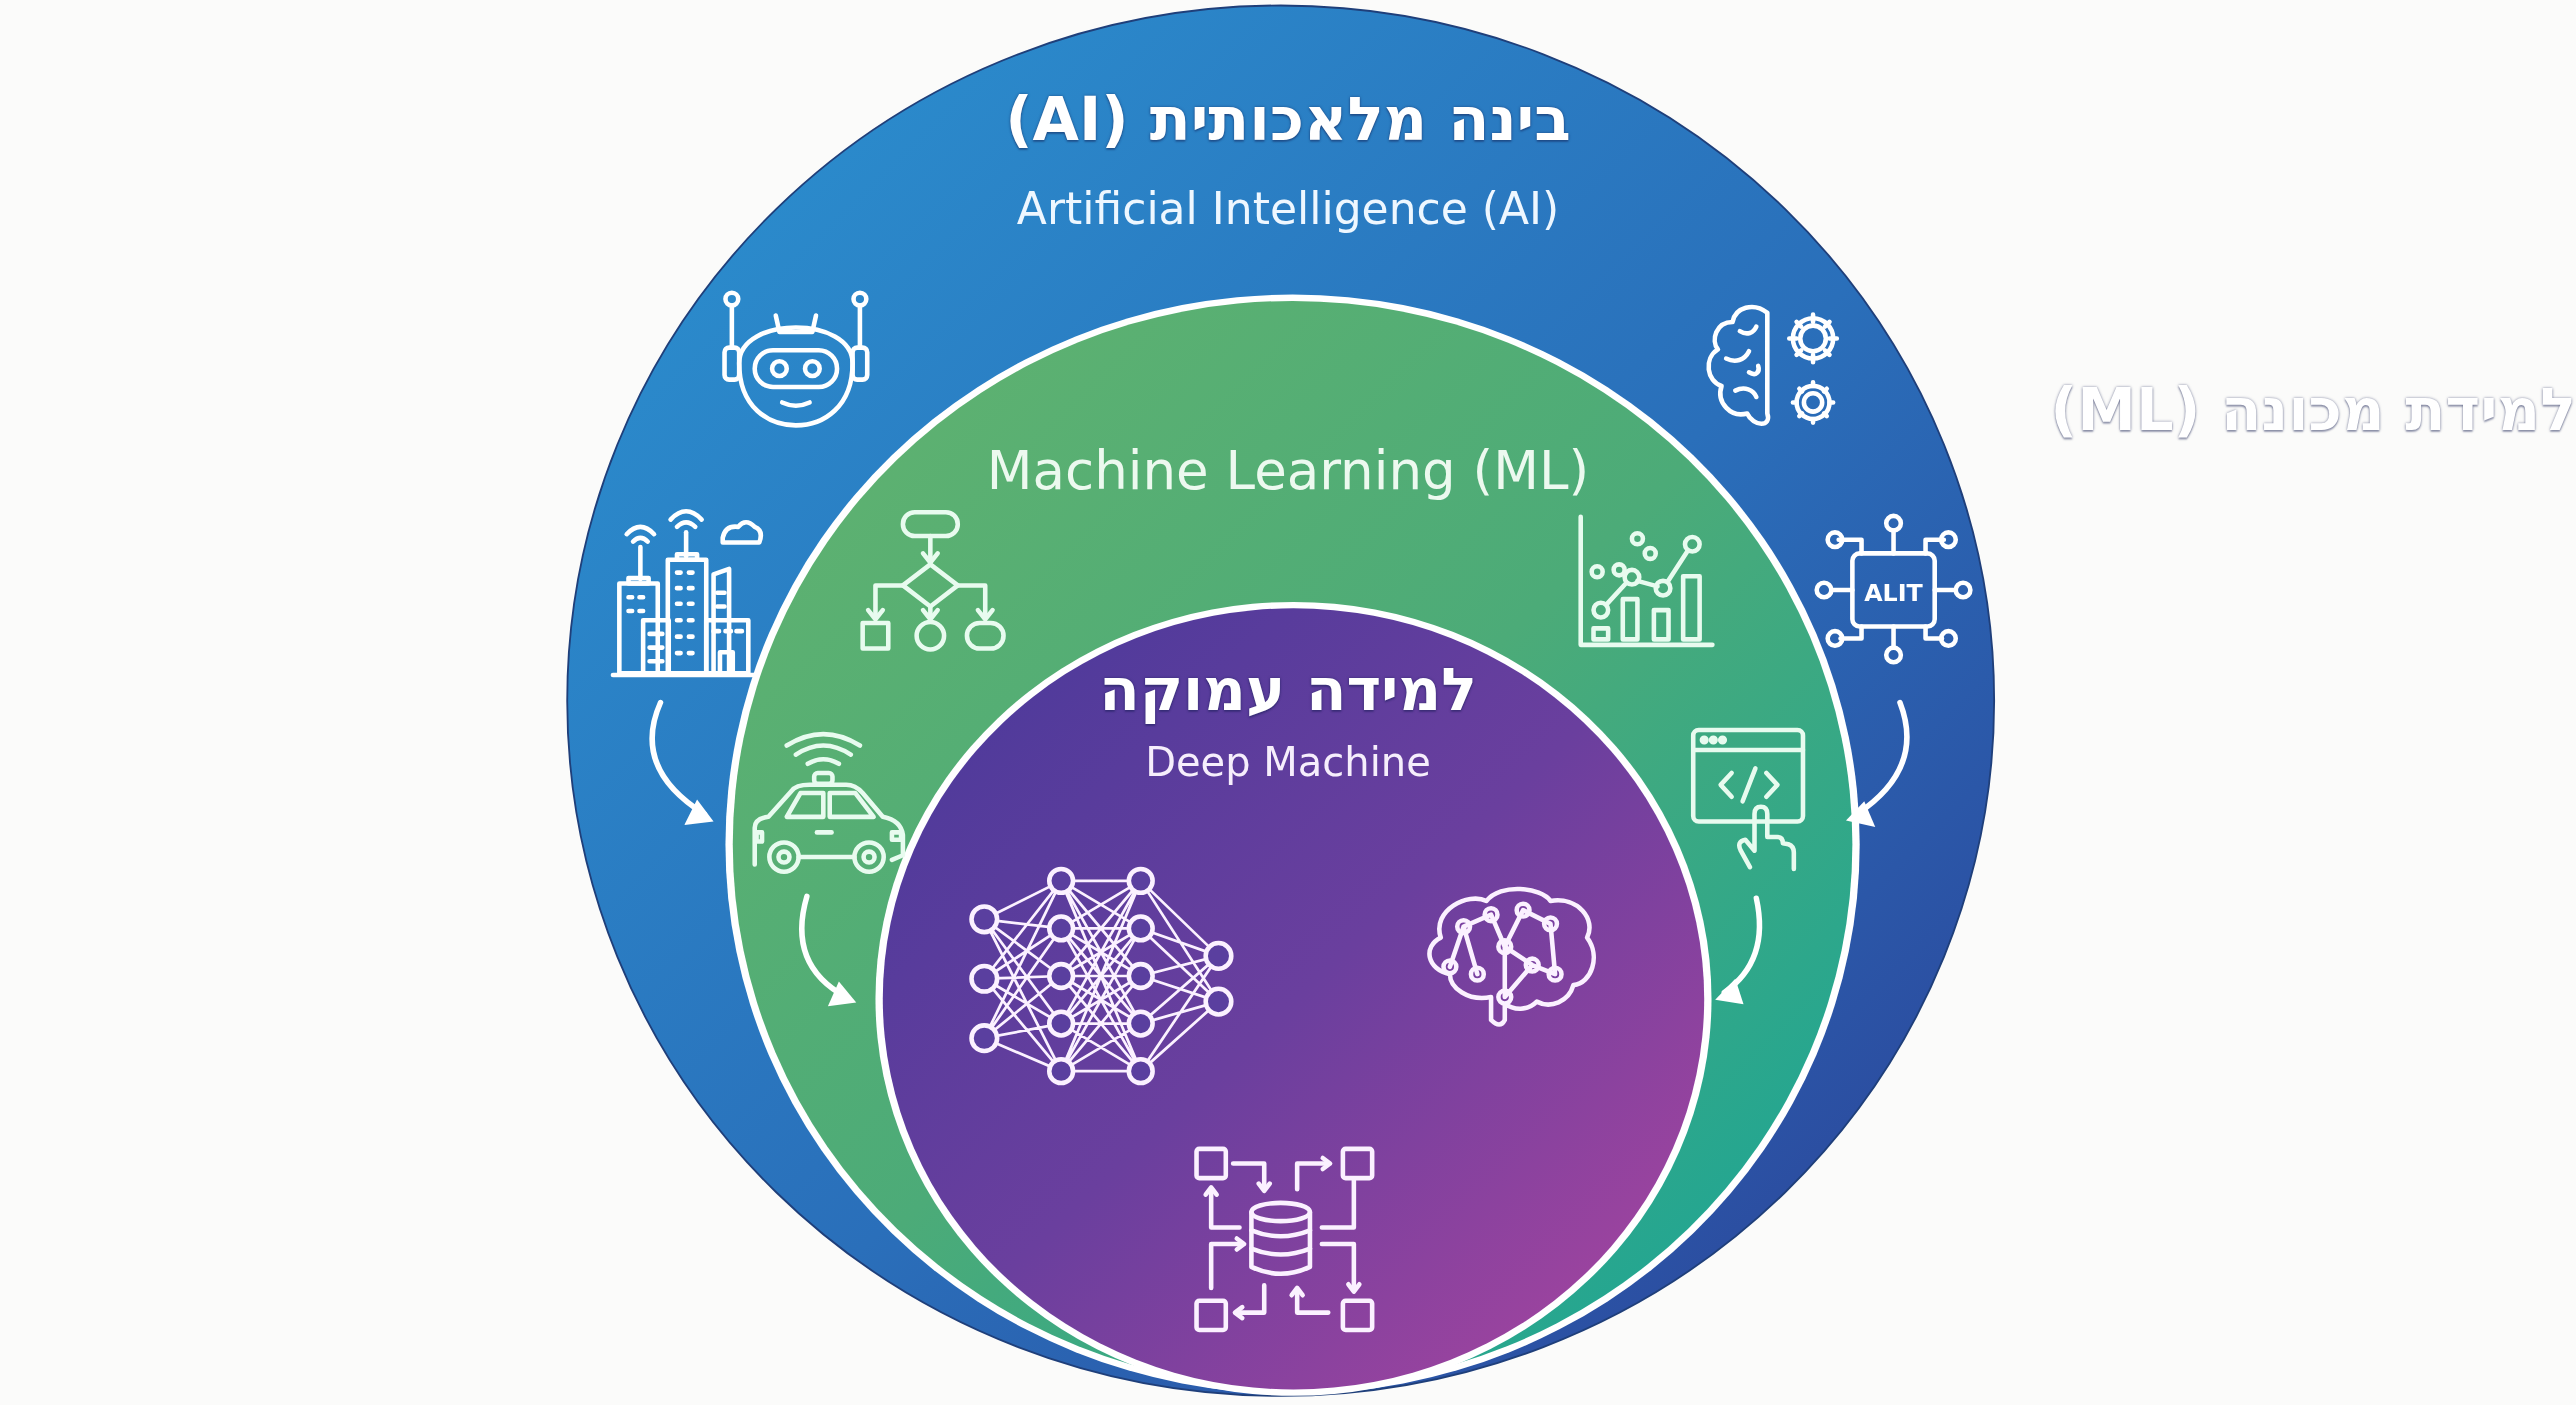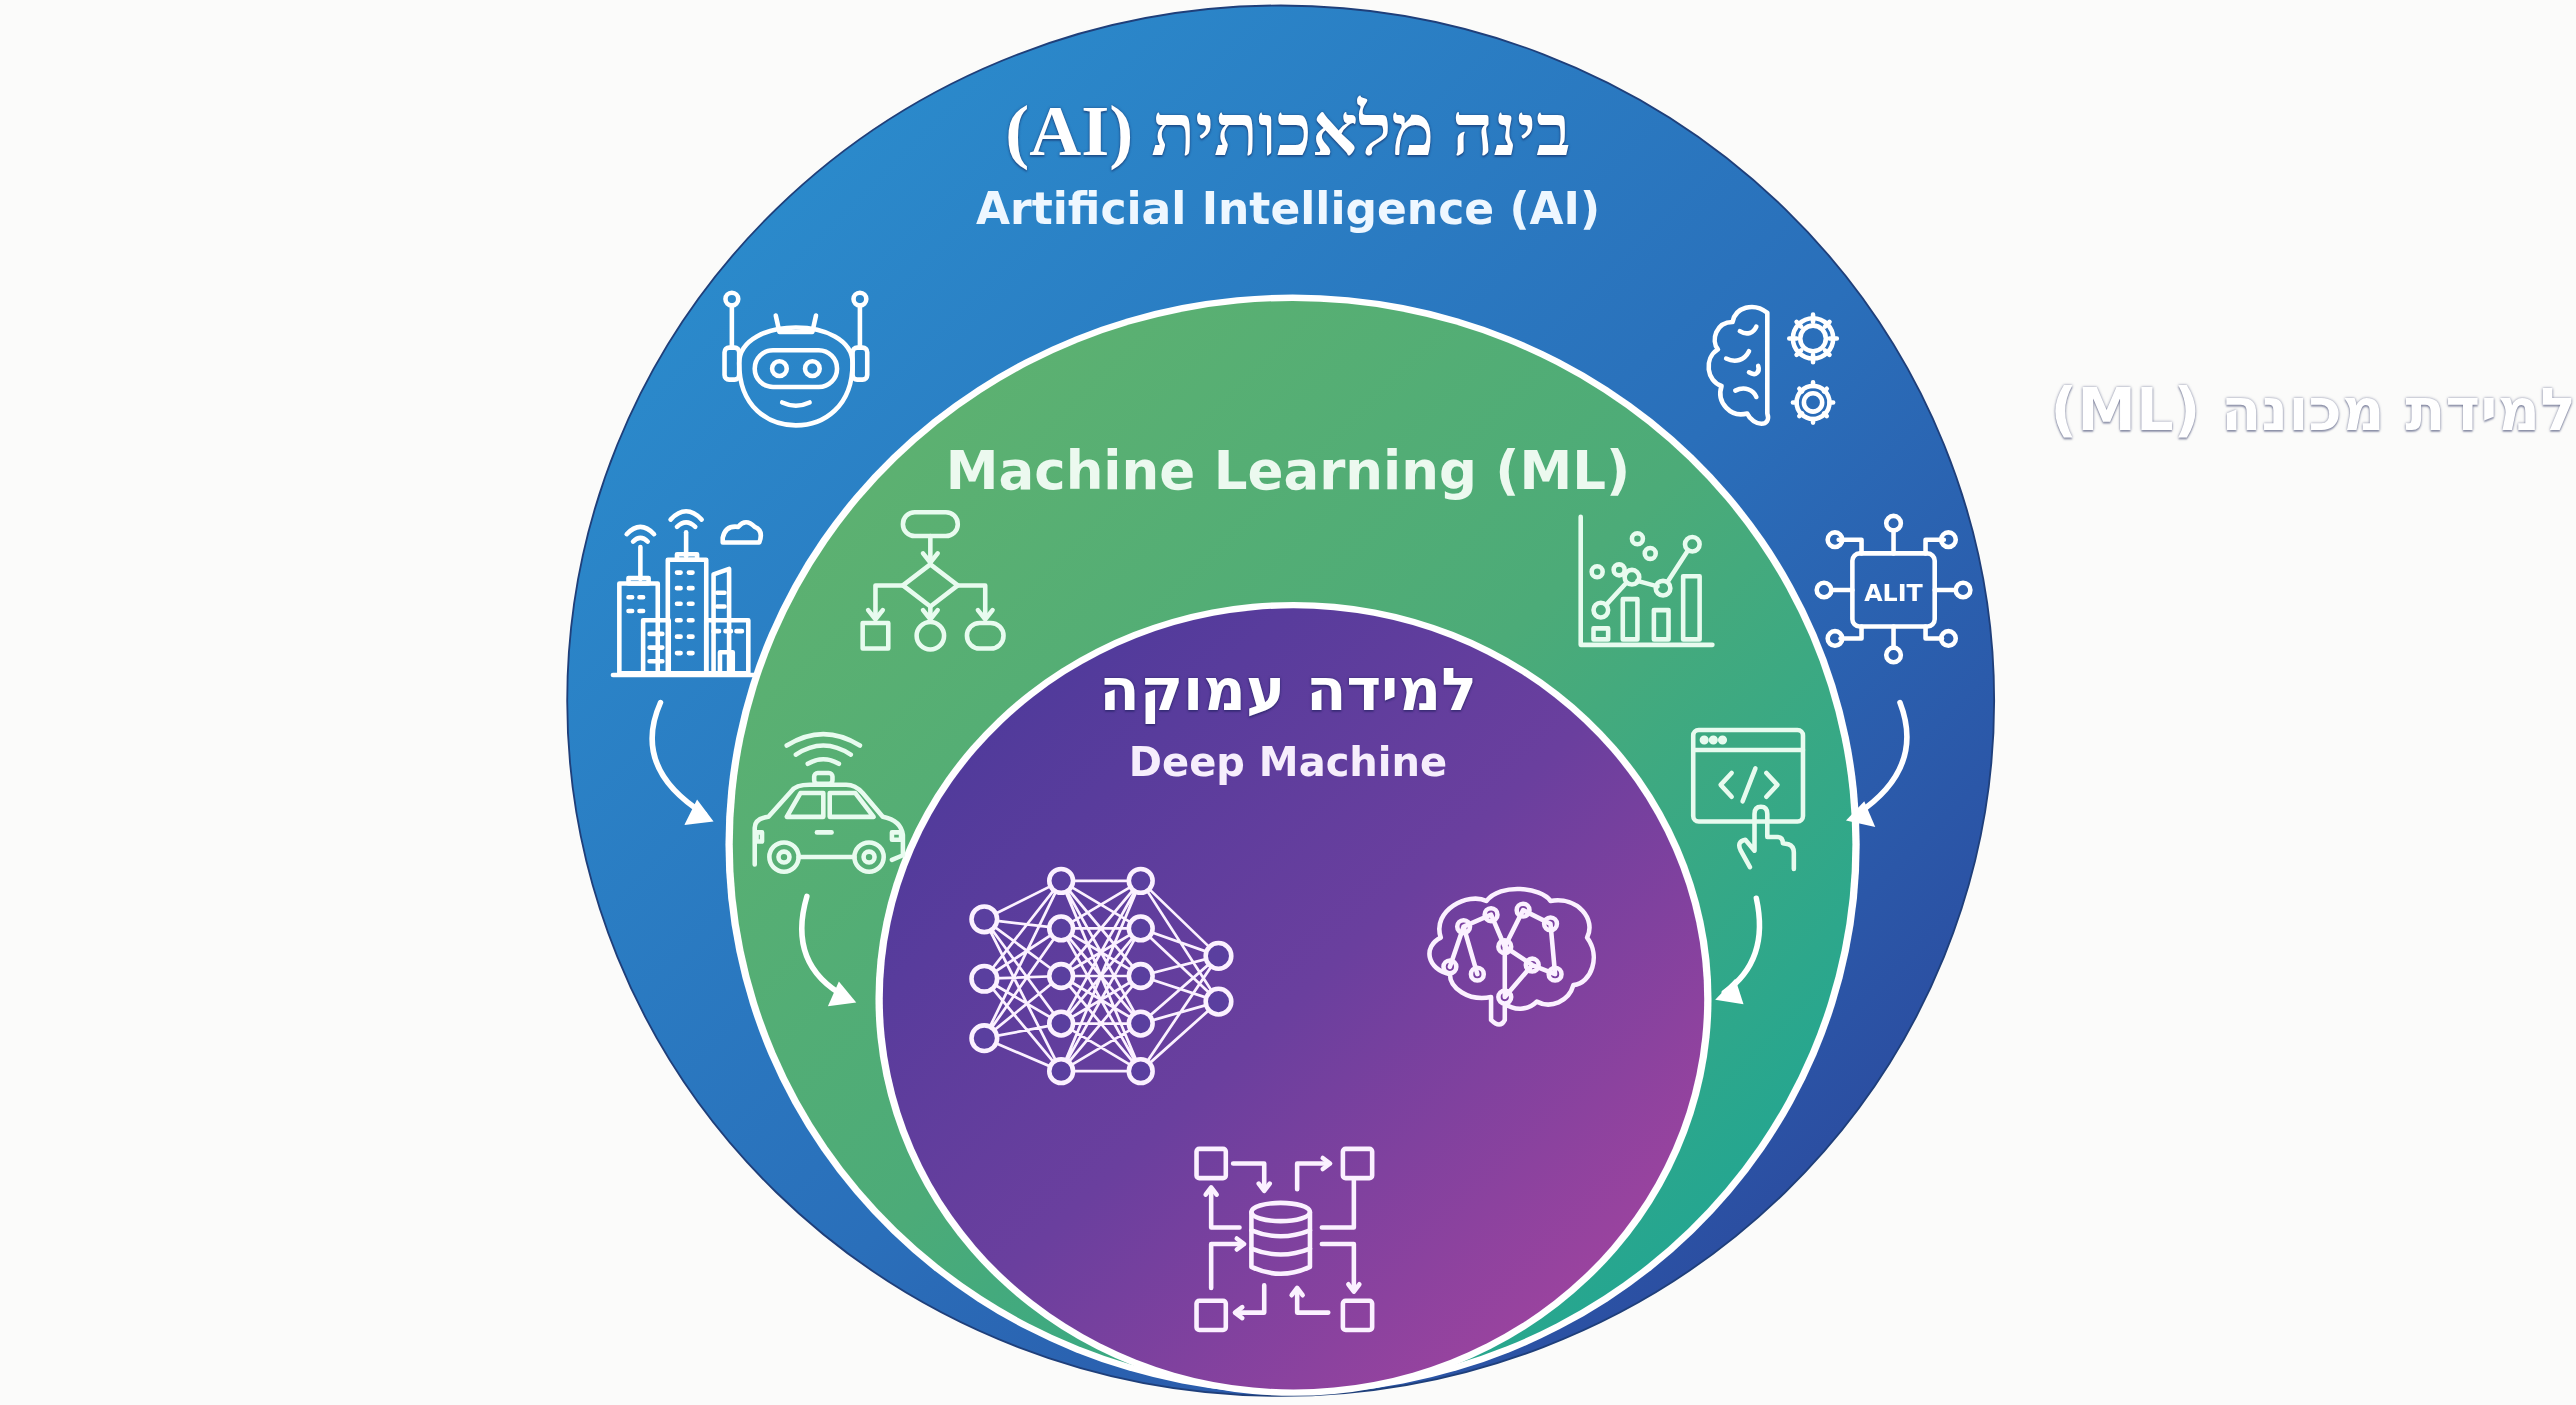--- a/index.html
+++ b/index.html
@@ -9,22 +9,22 @@
     font-family: "DejaVu Sans", "Liberation Sans", sans-serif;
     position: relative;
   }
   #diagram { position: absolute; left: 0; top: 0; width: 2576px; height: 1405px; }
   .label {
     position: absolute; left: 0; width: 2576px; text-align: center;
     color: #ffffff; white-space: nowrap;
   }
   .he { font-weight: bold; direction: rtl; unicode-bidi: isolate;
         text-shadow: 0 0 2.7px rgba(20,30,80,0.55), 0 1.8px 1.8px rgba(20,30,80,0.35); }
-  .en { font-weight: bold; font-family: "DejaVu Sans", sans-serif; color: #eef7ff; text-align: center; }
-  #ai-he  { top: 90px;  font-size: 72px; font-family: Liberation Serif, serif; }
+  .en { font-weight: normal; font-family: "DejaVu Sans", sans-serif; color: #eef7ff; text-align: center; }
+  #ai-he  { top: 84px;  font-size: 60px; }
   #ai-en  { top: 183px; font-size: 44px; }
   #ml-he  { top: 375px; font-size: 59px; text-align: right; }
   #ml-en  { top: 440px; font-size: 53px; color: #ecf9ef; }
   #dl-he  { top: 655px; font-size: 59px; }
   #dl-en  { top: 739px; font-size: 40px; color: #f6eefc; }
   .ico { fill: none; stroke: #ffffff; stroke-width: 5; stroke-linecap: round; stroke-linejoin: round; }
   .ico-g { fill: none; stroke: #e8fbef; stroke-width: 5; stroke-linecap: round; stroke-linejoin: round; }
   .ico-p { fill: none; stroke: #fbf1ff; stroke-width: 5; stroke-linecap: round; stroke-linejoin: round; }
   .arrow { fill: none; stroke: #ffffff; stroke-width: 6; stroke-linecap: round; }
   .arrowhead { fill: #ffffff; }

